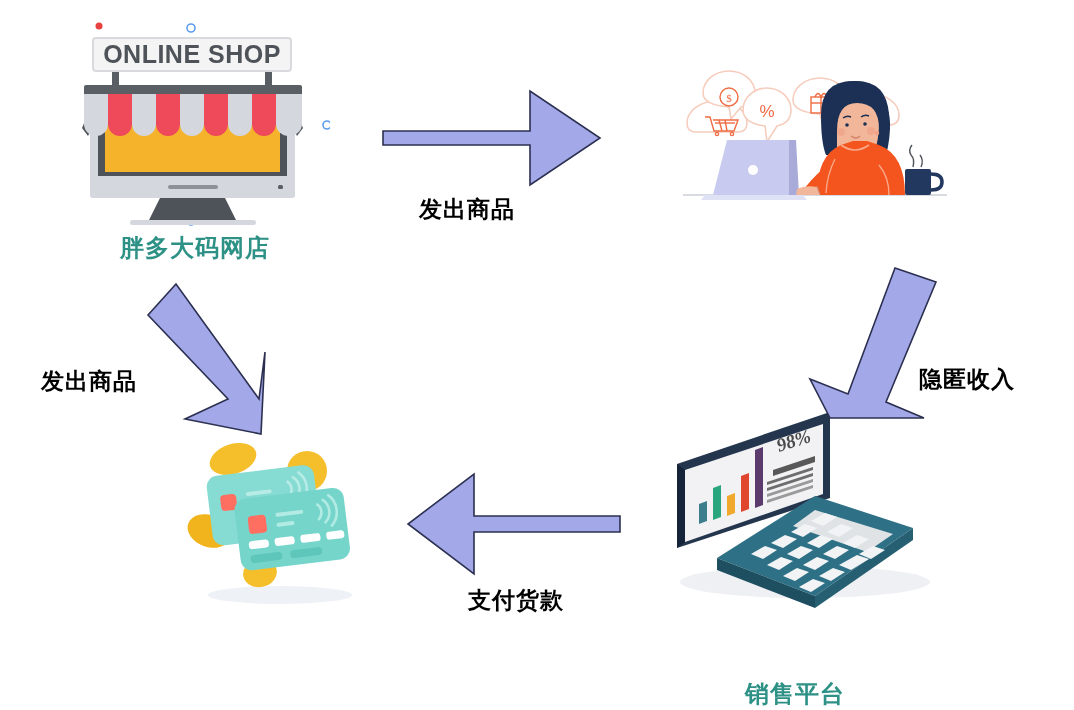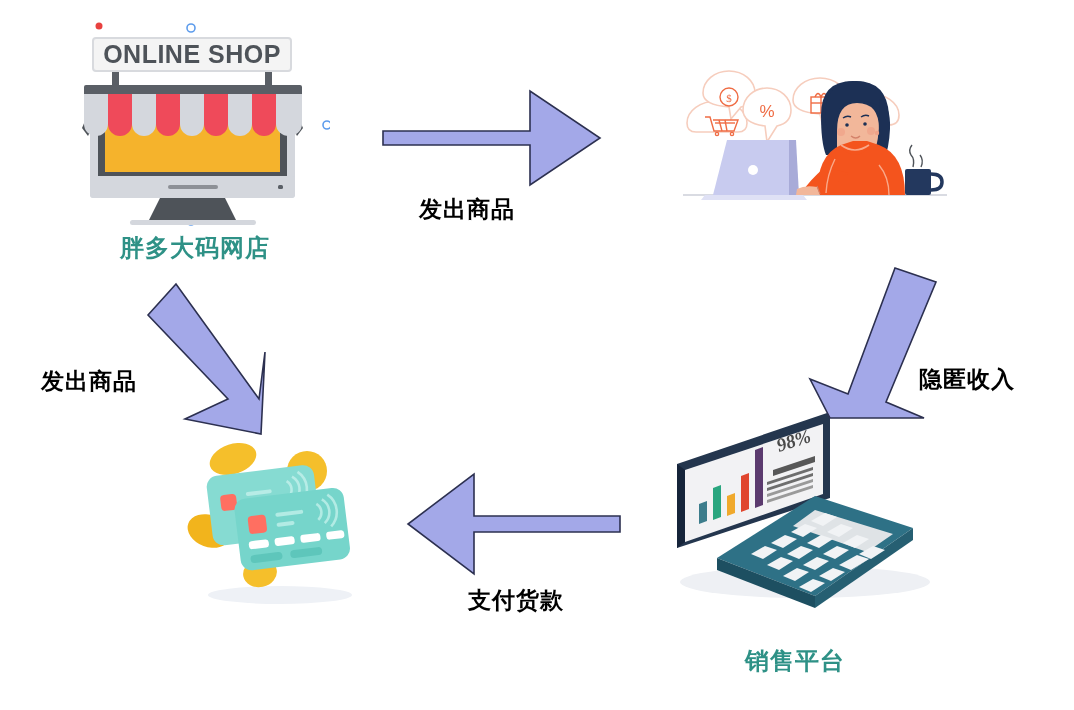--- a/index.html
+++ b/index.html
@@ -241,21 +241,21 @@
           <path d="M168 154 L182 146 L194 150 L180 159 Z"></path>
           <path d="M188 143 L202 135 L214 139 L200 148 Z"></path>
           <path d="M144 187 L158 179 L170 183 L156 192 Z"></path>
           <path d="M164 176 L178 168 L190 172 L176 181 Z"></path>
           <path d="M184 165 L202 155 L214 159 L196 170 Z"></path>
           <path d="M204 154 L218 146 L230 150 L216 159 Z"></path>
         </g>
       </g>
     </svg>
   </div>
-  <div class="node-label" style="left:655px; top:645px; width:280px;">销售平台</div>
+  <div class="node-label" style="left:655px; top:678px; width:280px;">销售平台</div>
 
   <div class="node" style="left:185px; top:435px; width:190px; height:185px;">
     <svg class="illus" width="190" height="185" viewBox="0 0 190 185">
       <ellipse cx="95" cy="160" rx="72" ry="9" fill="#eef1f6"></ellipse>
 
       <g>
         <ellipse cx="48" cy="24" rx="24" ry="15" transform="rotate(-18 48 24)" fill="#f5bf2b"></ellipse>
         <ellipse cx="122" cy="36" rx="20" ry="20" fill="#f5bf2b"></ellipse>
         <ellipse cx="24" cy="96" rx="22" ry="16" transform="rotate(20 24 96)" fill="#f2b41c"></ellipse>
         <ellipse cx="75" cy="138" rx="17" ry="14" transform="rotate(-12 75 138)" fill="#f5bf2b"></ellipse>

